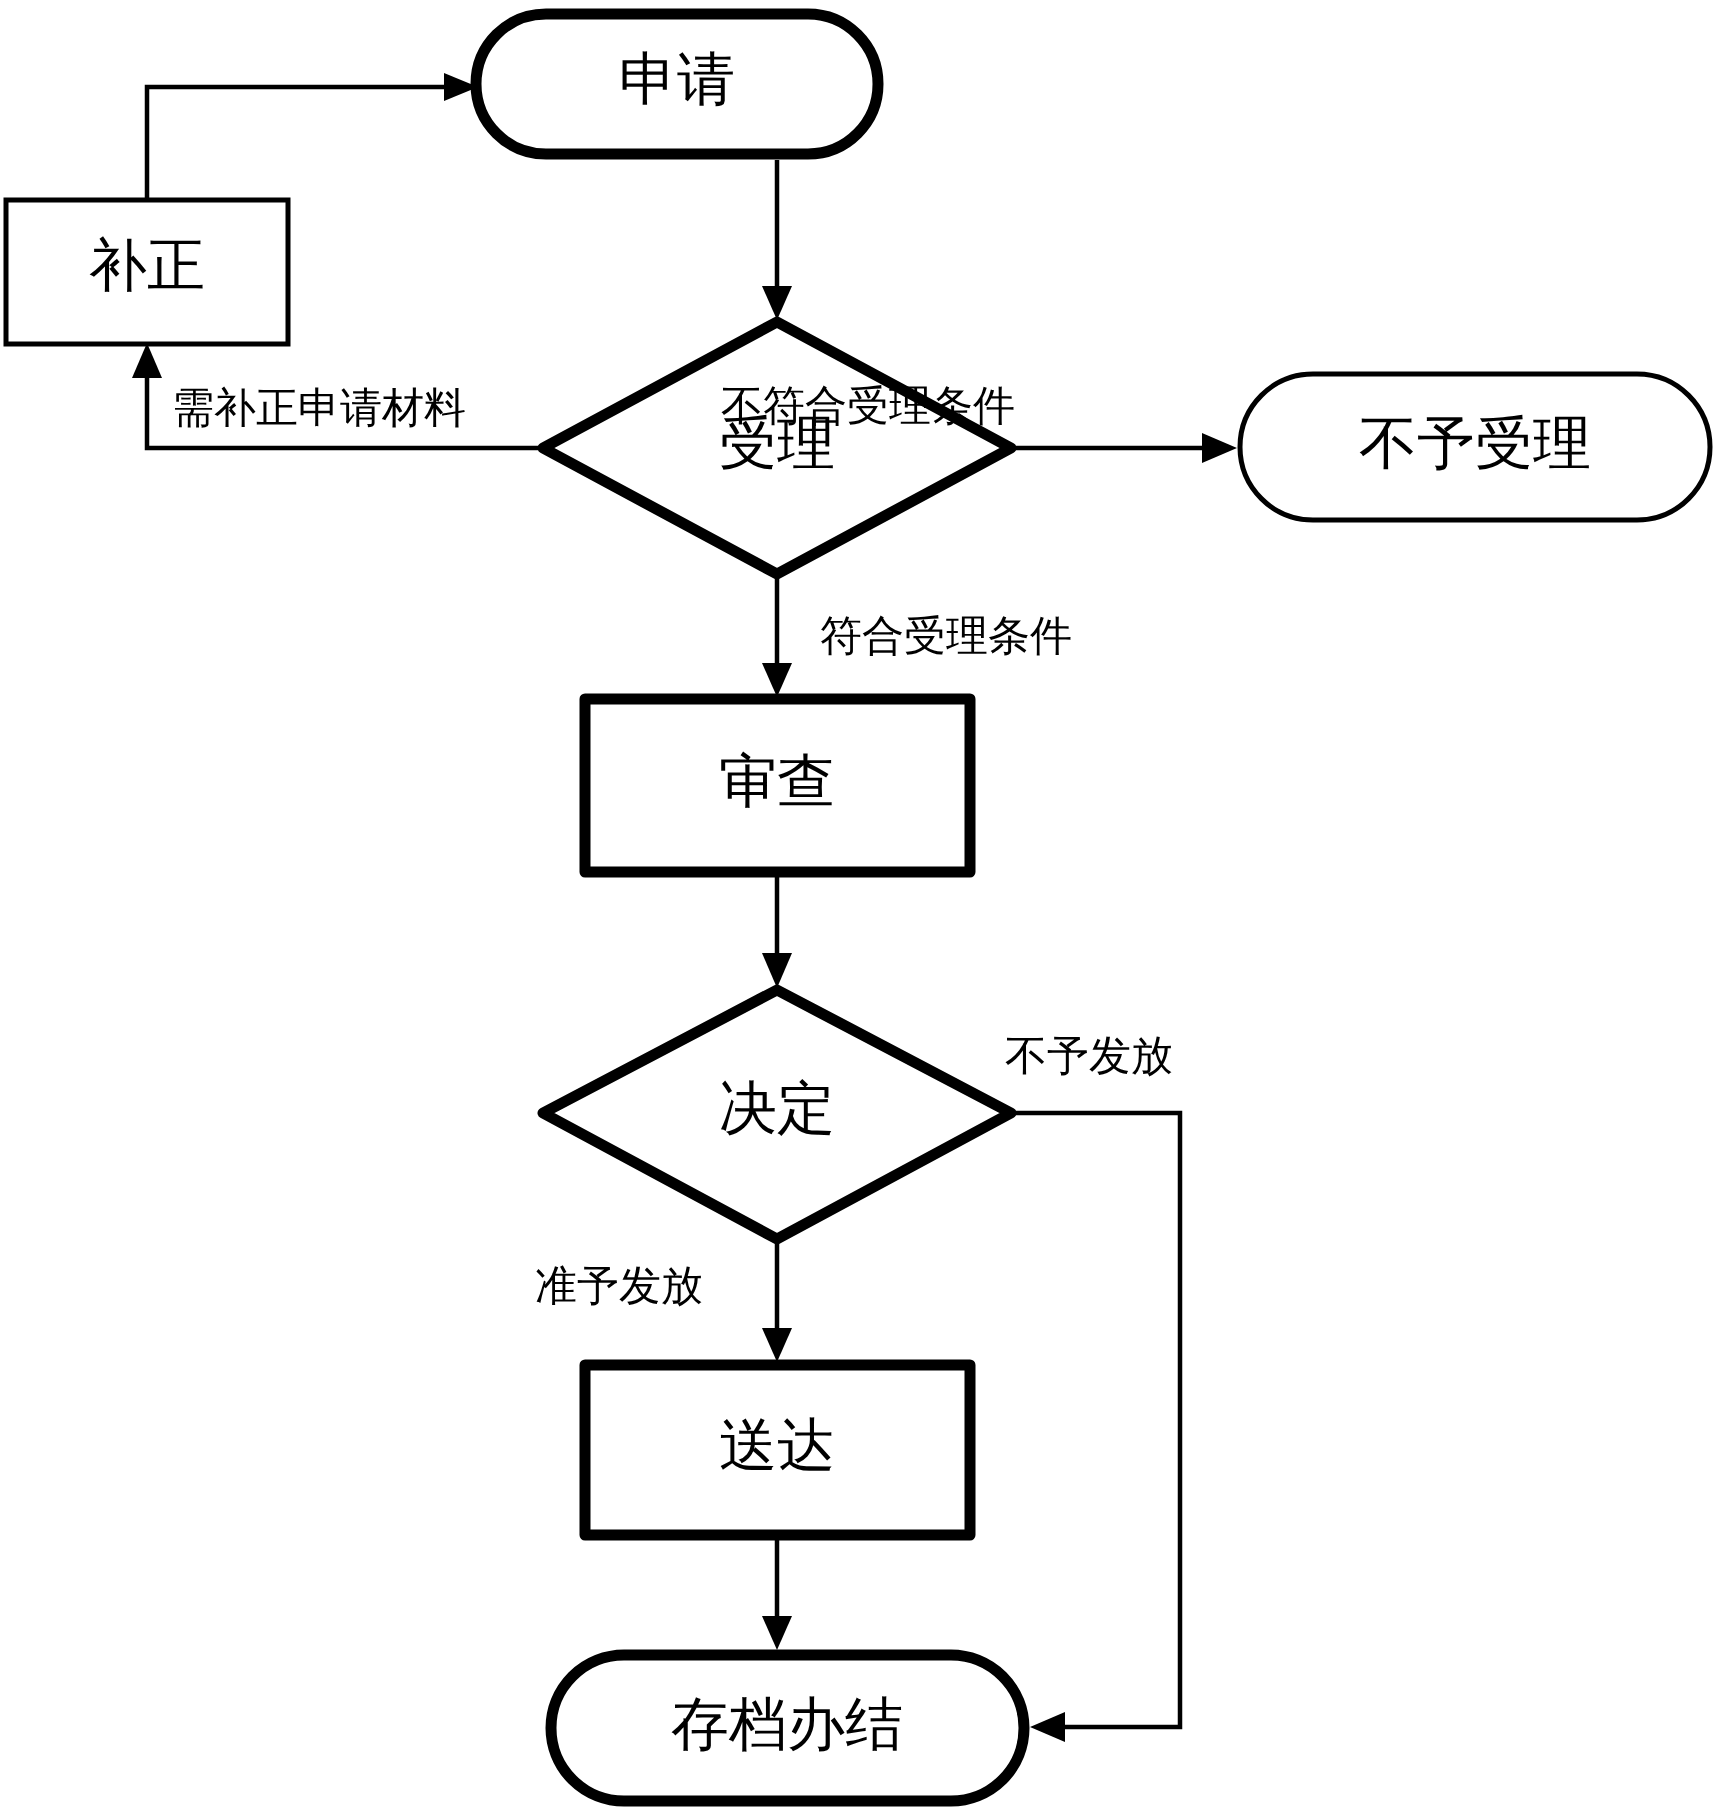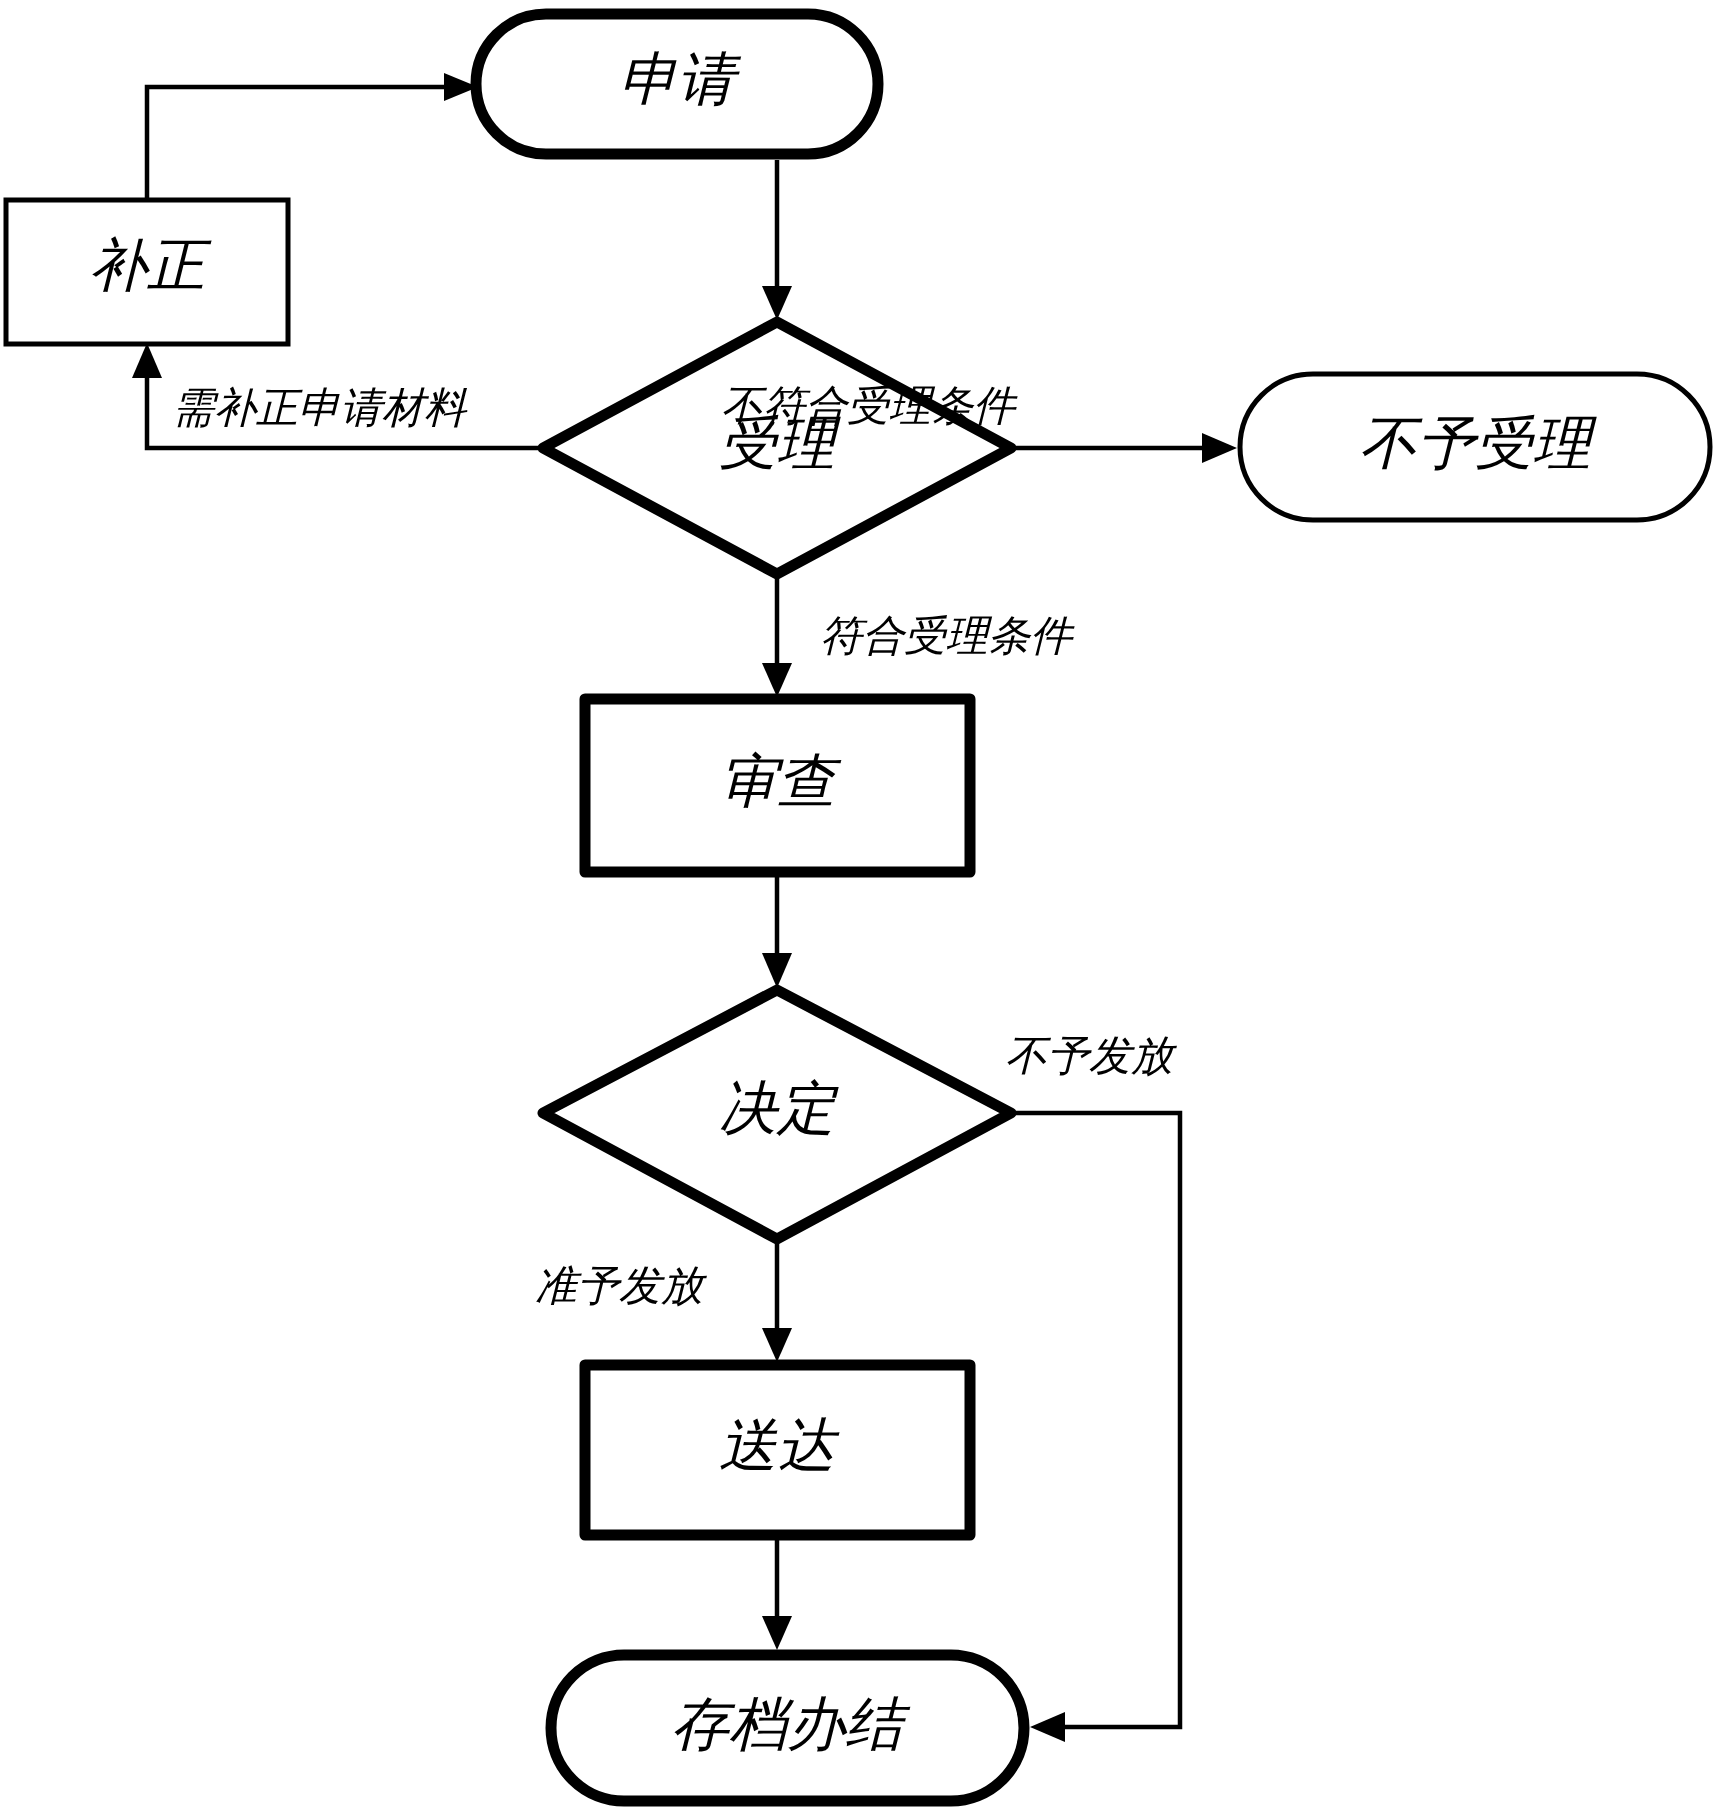--- a/index.html
+++ b/index.html
@@ -10,21 +10,20 @@
   body {
     width: 1717px;
     height: 1816px;
     font-family: "Liberation Serif", "DejaVu Serif", serif;
     overflow: hidden;
   }
   #flow-root {
     position: relative;
     width: 1717px;
     height: 1816px;
-    font-style: italic;
   }
   svg.flow {
     display: block;
     width: 1717px;
     height: 1816px;
   }
   .shape-thick {
     fill: #ffffff;
     stroke: #000000;
     stroke-width: 11;

